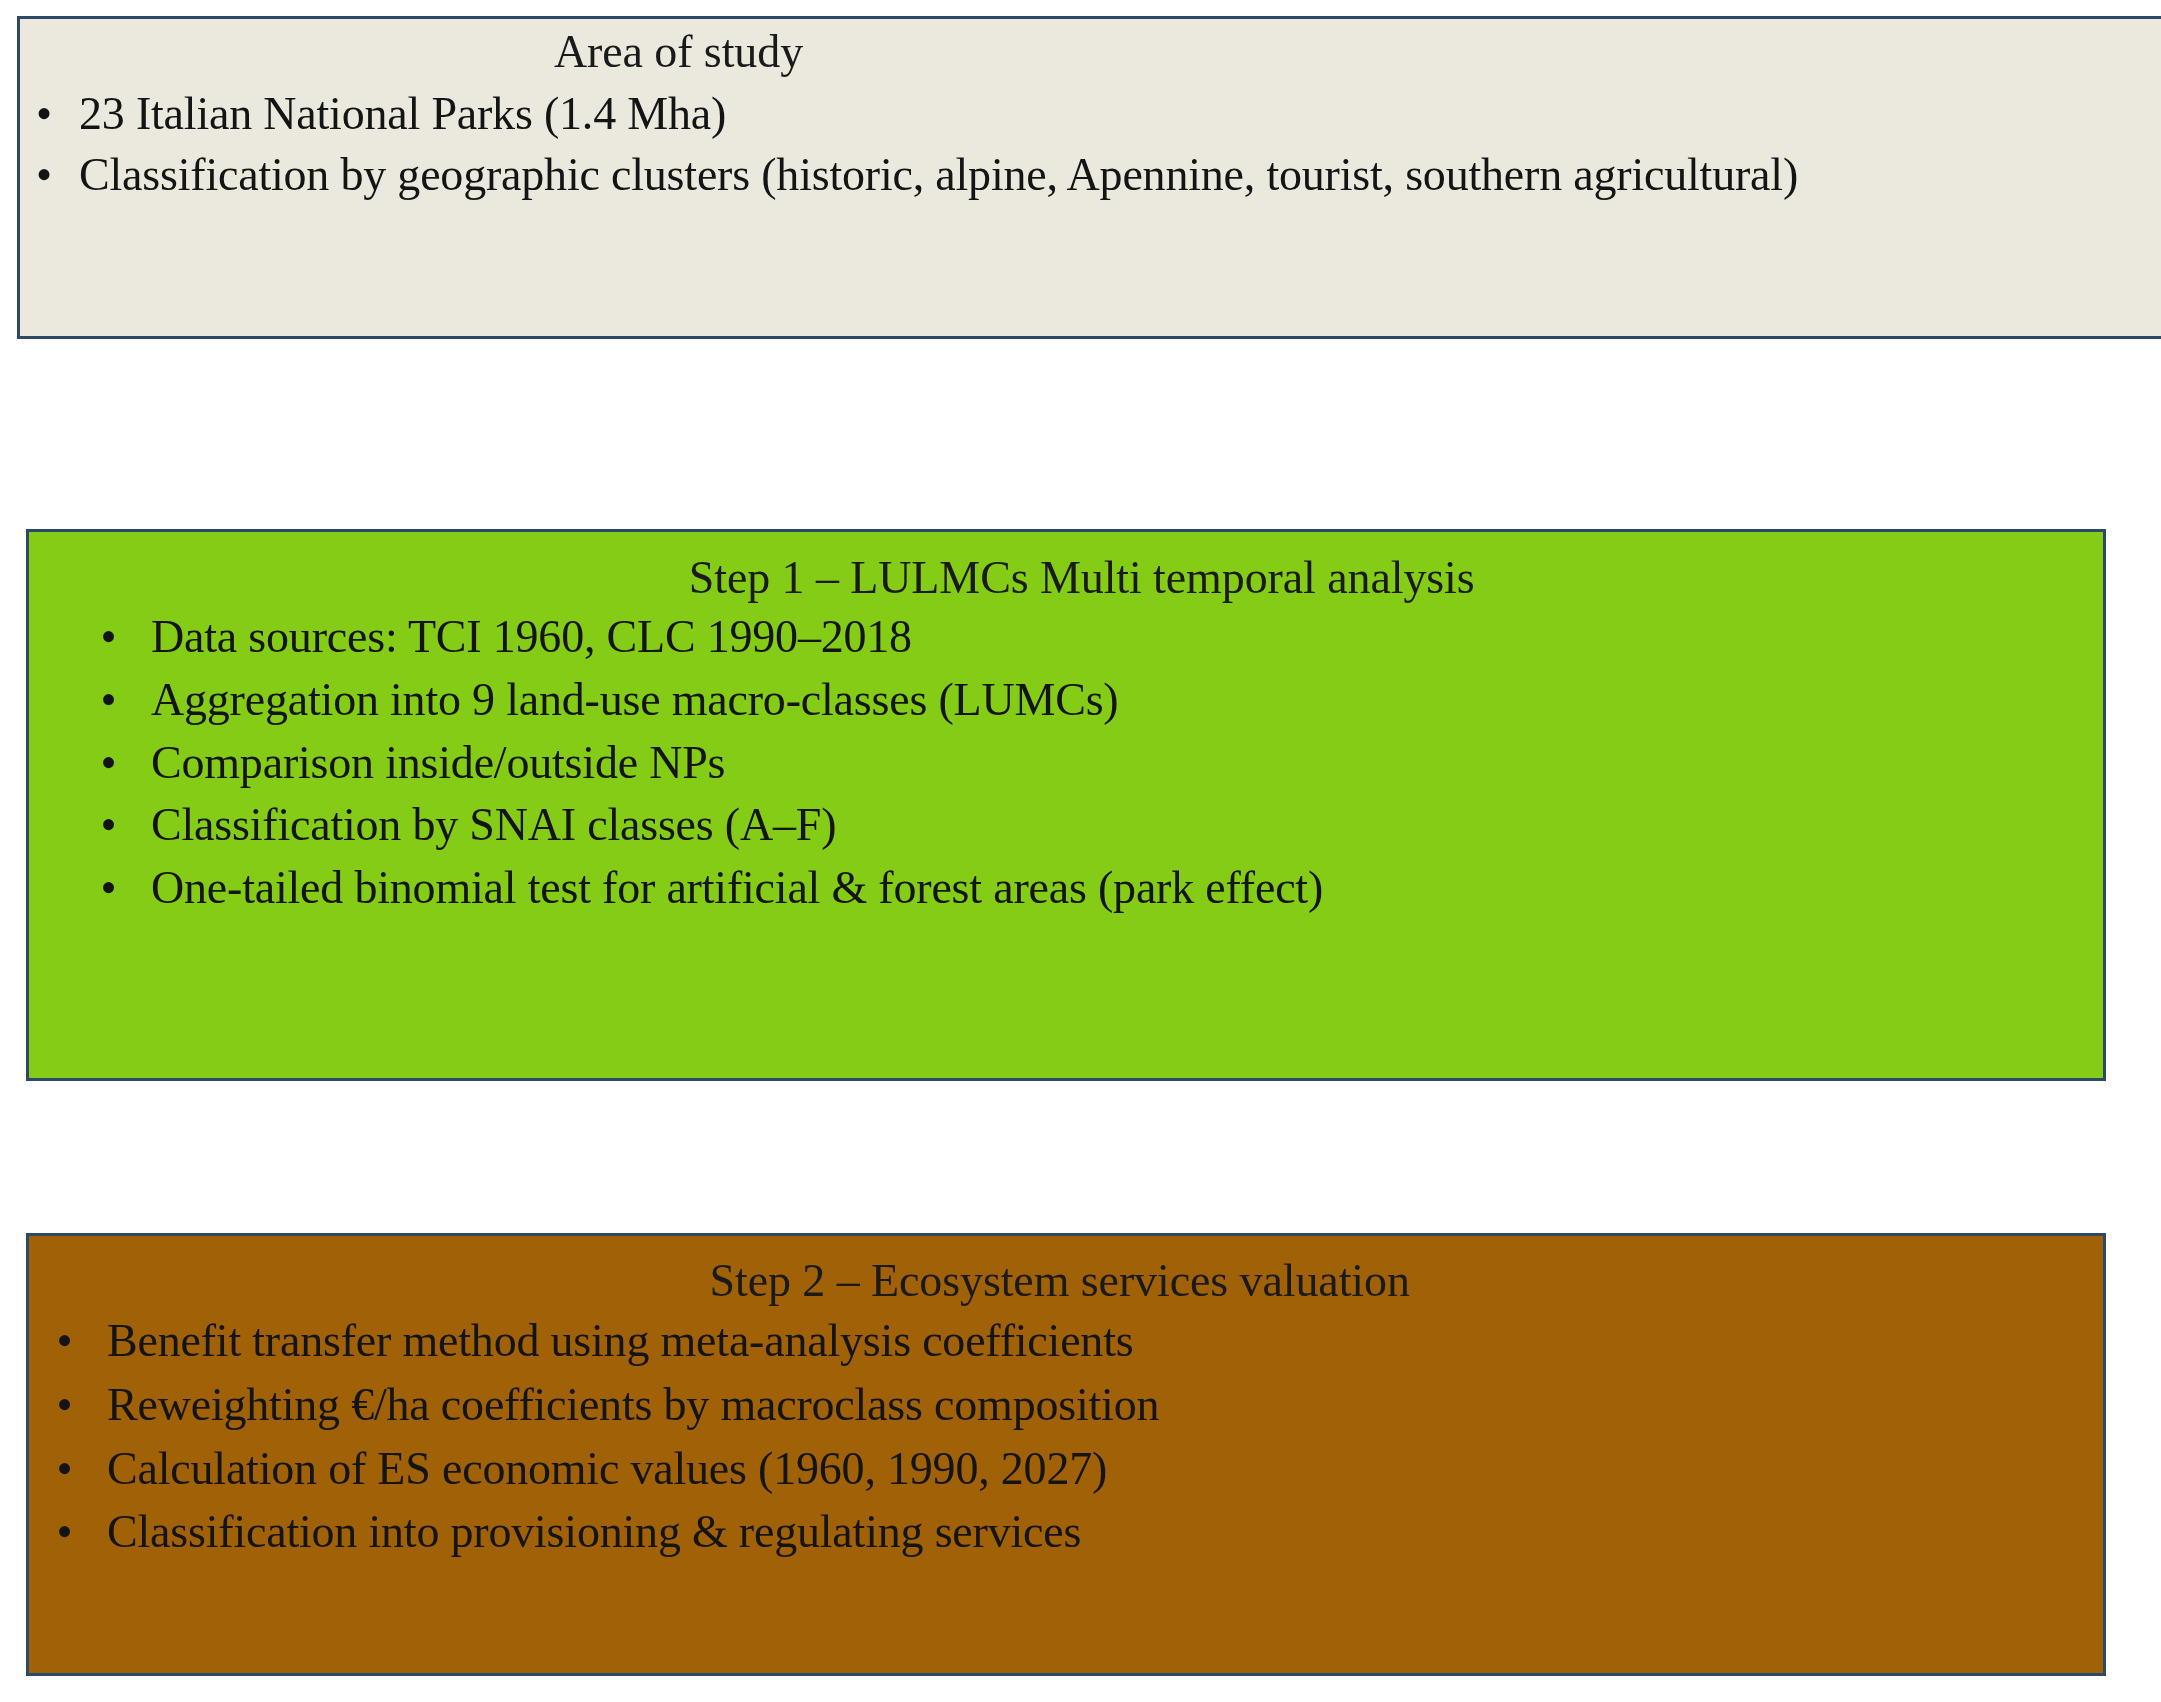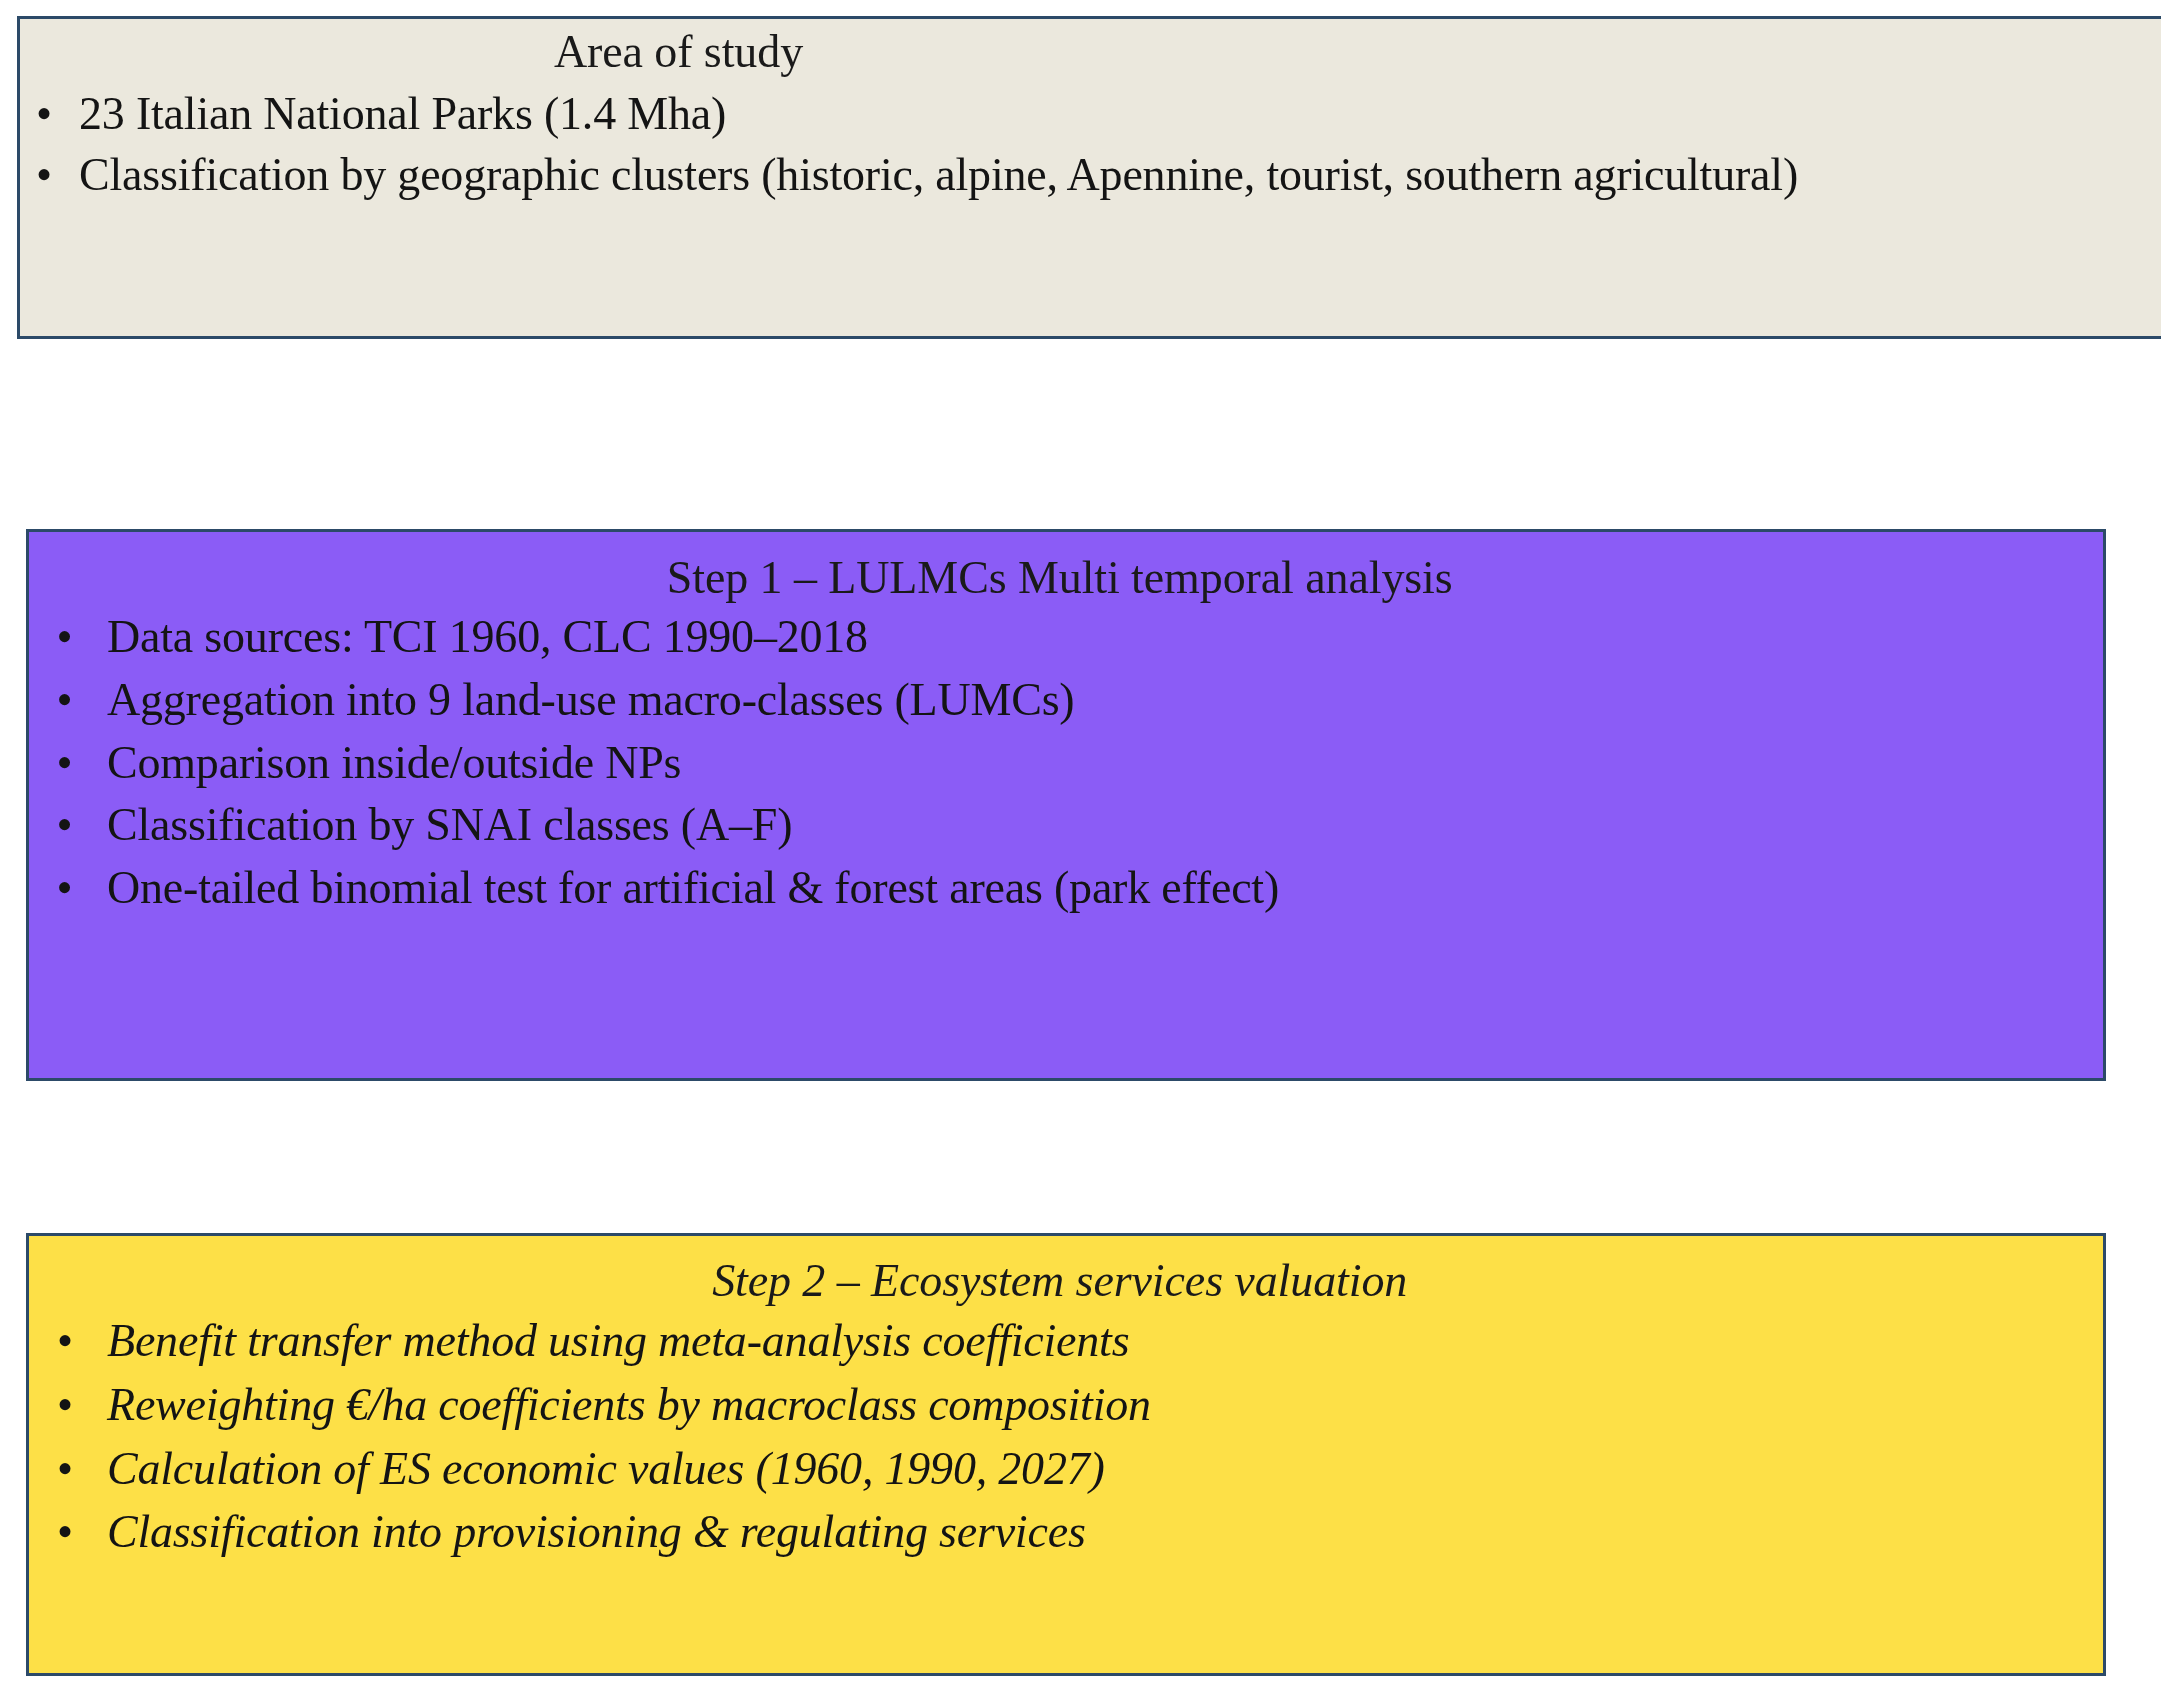--- a/index.html
+++ b/index.html
@@ -31,31 +31,31 @@
     background: #ebe8dd;
     border-right: none;
   }
 
   
   #box-step-1 {
     left: 26px;
     top: 529px;
     width: 2080px;
     height: 552px;
-    background: #8b5cf6;
+    background: #84cc16;
+    padding-left: 44px;
   }
 
   
   #box-step-2 {
     left: 26px;
     top: 1233px;
     width: 2080px;
     height: 443px;
-    background: #fde047;
-    font-style: italic;
+    background: #a16207;
   }
 
   .box-title {
     text-align: center;
     font-size: 46px;
     line-height: 1.06;
     color: #1a1a1a;
     padding-top: 11.4px;
     letter-spacing: -0.1px;
   }

